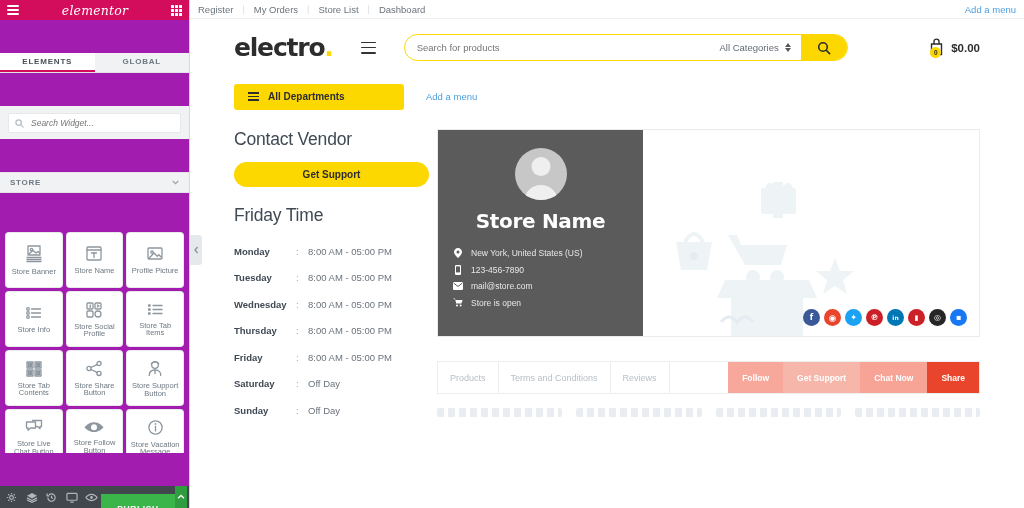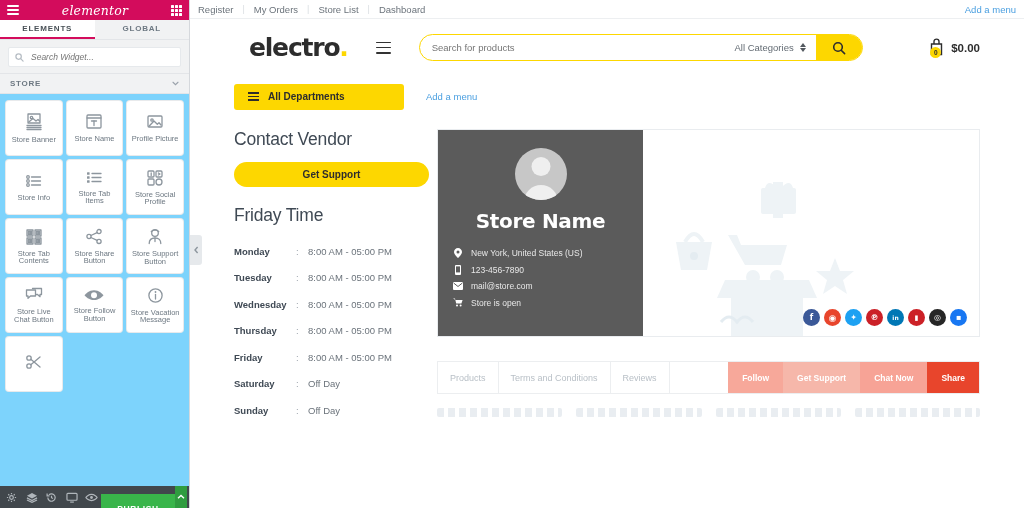--- a/index.html
+++ b/index.html
@@ -6,22 +6,22 @@
   html, body { margin:0; padding:0; }
   body {
     width:1024px; height:508px; overflow:hidden;
     font-family:"Liberation Sans", sans-serif;
     background:#fff; position:relative;
   }
 
   
   #panel {
     position:absolute; left:0; top:0; width:190px; height:508px;
-    background:#7dd3fc; border-right:1px solid #d5d8dc;
-    display:flex; flex-direction:column; z-index:40;
+    background:#a21caf; border-right:1px solid #d5d8dc;
+    display:flex; flex-direction:column; z-index:40;gap:33px;
   }
   .panel-header {
     height:20px; background:#d30c5c; display:flex; align-items:center;
     justify-content:space-between; padding:0 7px; flex:0 0 20px;
   }
   .pm-burger { width:12px; height:10px; display:flex; flex-direction:column;
     justify-content:space-between; cursor:pointer; }
   .pm-burger i { display:block; height:2px; background:#fff; border-radius:1px; }
   .brand-logo { color:#fff; font-family:"DejaVu Serif", serif; font-style:italic;
     font-size:12.5px; letter-spacing:.2px; font-weight:400; }
@@ -90,21 +90,21 @@
     background:#fff; overflow:hidden; }
 
   .topbar { height:19px; border-bottom:1px solid #edeff1; display:flex;
     align-items:center; padding:0 8px; font-size:9.5px; }
   .topbar a { color:#6b737b; text-decoration:none; cursor:pointer; }
   .topbar .sep { color:#d9dde1; margin:0 9px; font-size:9px; }
   .topbar .addmenu { margin-left:auto; color:#4a9fe0; cursor:pointer; }
 
   .shop-header { height:57px; display:flex; align-items:center; padding:0 44px 0 44px; }
   .logo { font-size:25px; font-weight:700; color:#2d2d2d; letter-spacing:-1.2px;
-     font-family:"DejaVu Sans", sans-serif;margin-left:15px; }
+     font-family:"DejaVu Sans", sans-serif; }
   .logo .dot { color:#fdd700; }
   .hburger { margin-left:28px; width:15px; height:12px; display:flex;
      flex-direction:column; justify-content:space-between; cursor:pointer; }
   .hburger i { height:1.7px; background:#333; display:block; border-radius:1px; }
 
   .searchform { margin-left:28px; flex:1; max-width:444px; height:27px;
      border:1px solid #fdd700; border-radius:14px; display:flex; align-items:center;
      overflow:hidden; background:#fff; }
   .searchform input { flex:1; border:0; outline:0; height:100%; padding:0 12px;
      font-size:9.5px; color:#9aa2aa; background:transparent;
@@ -291,41 +291,41 @@
           <line x1="7.5" y1="4" x2="16.5" y2="4"></line>
         <circle cx="4" cy="8" r="1.3"></circle>
           <line x1="7.5" y1="8" x2="16.5" y2="8"></line>
         <circle cx="4" cy="12" r="1.3"></circle>
           <line x1="7.5" y1="12" x2="16.5" y2="12"></line>
       </svg>
       <span class="wlabel">Store Info</span>
     </div>
 
     <div class="widget">
+      <svg width="18" height="17" viewBox="0 0 18 17">
+        <rect x="2" y="2" width="6" height="6" rx="1"></rect>
+          <rect x="10" y="2" width="6" height="6" rx="1"></rect>
+        <rect x="2" y="10" width="6" height="6" rx="1"></rect>
+          <circle cx="13" cy="13" r="3"></circle>
+        <path d="M5.2 4 L5.2 6.4"></path>
+          <path d="M12.3 4 L14 5 L12.3 6"></path>
+      </svg>
+      <span class="wlabel">Store Social Profile</span>
+    </div>
+
+    <div class="widget">
       <svg width="20" height="15" viewBox="0 0 20 15">
         <rect class="f" x="3" y="2.2" width="2.6" height="2.6" rx=".5"></rect>
           <line x1="8" y1="3.5" x2="17" y2="3.5"></line>
         <rect class="f" x="3" y="6.2" width="2.6" height="2.6" rx=".5"></rect>
           <line x1="8" y1="7.5" x2="17" y2="7.5"></line>
         <rect class="f" x="3" y="10.2" width="2.6" height="2.6" rx=".5"></rect>
           <line x1="8" y1="11.5" x2="17" y2="11.5"></line>
       </svg>
       <span class="wlabel">Store Tab Items</span>
-    </div>
-
-    <div class="widget">
-      <svg width="18" height="17" viewBox="0 0 18 17">
-        <rect x="2" y="2" width="6" height="6" rx="1"></rect>
-          <rect x="10" y="2" width="6" height="6" rx="1"></rect>
-        <rect x="2" y="10" width="6" height="6" rx="1"></rect>
-          <circle cx="13" cy="13" r="3"></circle>
-        <path d="M5.2 4 L5.2 6.4"></path>
-          <path d="M12.3 4 L14 5 L12.3 6"></path>
-      </svg>
-      <span class="wlabel">Store Social Profile</span>
     </div>
 
     <div class="widget">
       <svg width="18" height="17" viewBox="0 0 18 17">
         <rect x="2" y="2" width="6" height="6"></rect>
           <rect x="10" y="2" width="6" height="6"></rect>
         <rect x="2" y="10" width="6" height="6"></rect>
           <rect x="10" y="10" width="6" height="6"></rect>
         <rect x="3.3" y="3.3" width="1.5" height="3.2"></rect>
           <rect x="5.4" y="3.3" width="1.3" height="3.2"></rect>

